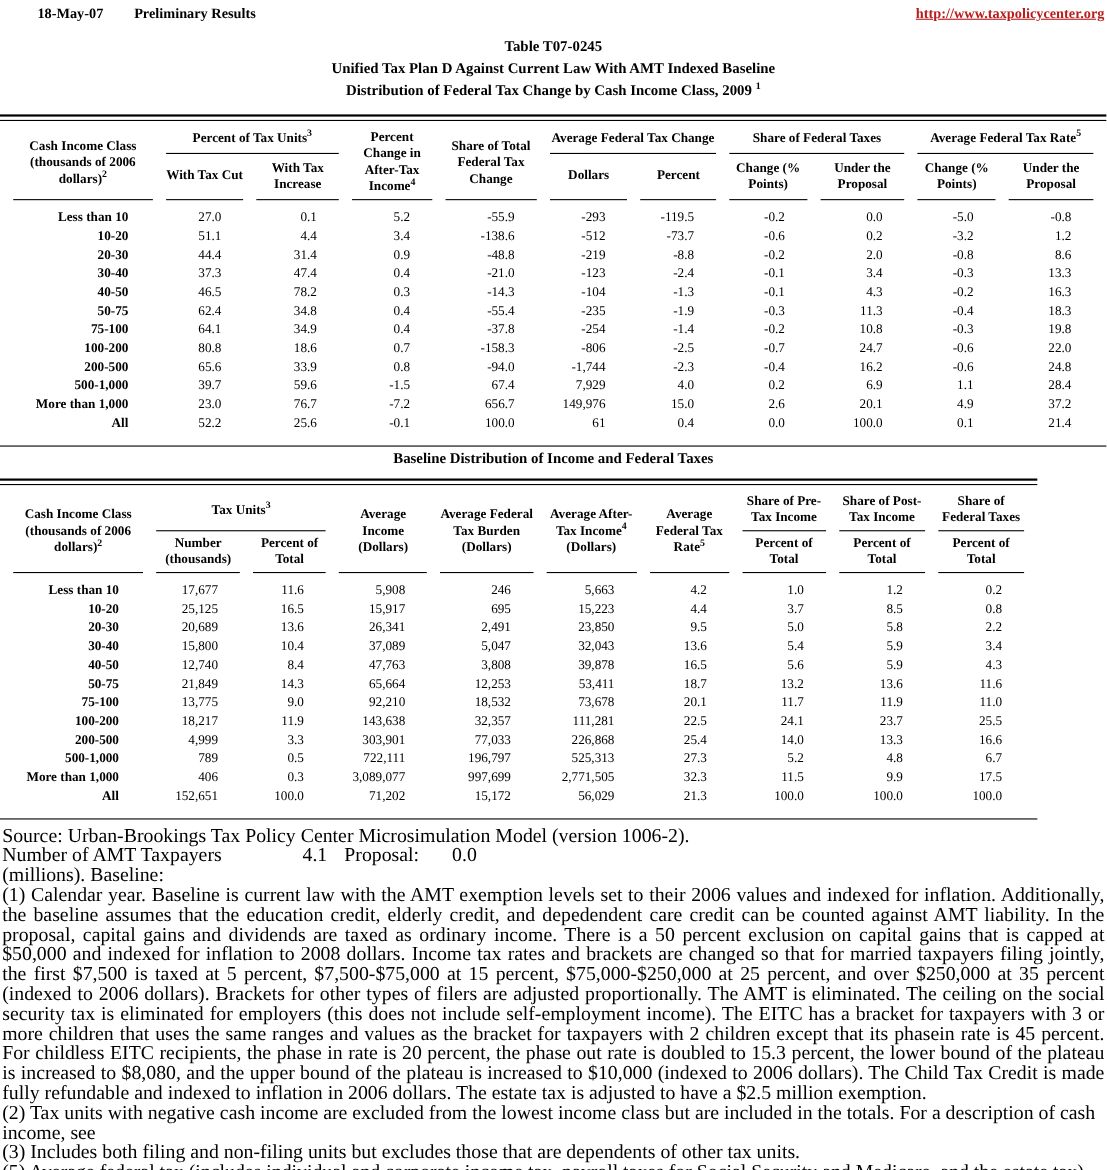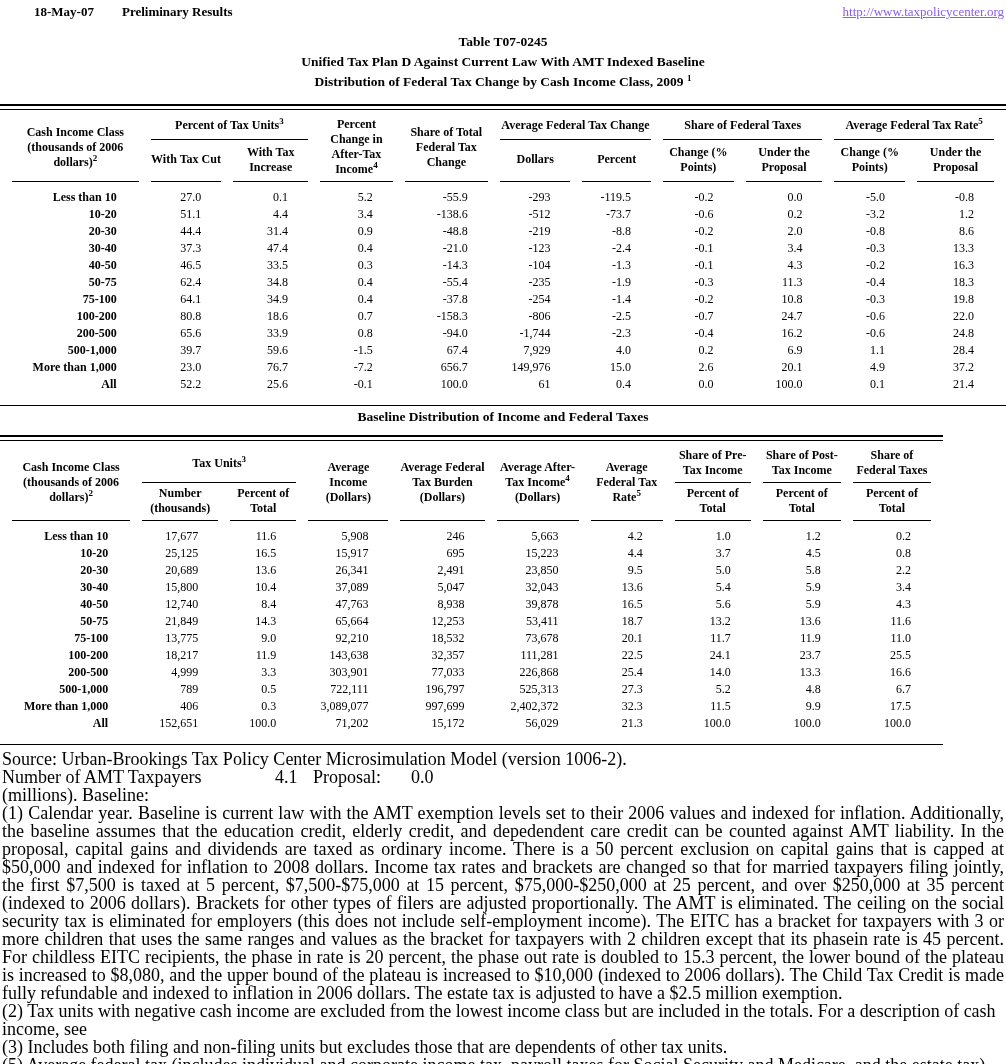--- a/index.html
+++ b/index.html
@@ -2,21 +2,21 @@
 <html><head>
 <meta charset="utf-8">
 <style>
   html,body { margin:0; padding:0; background:#fff; color:#000; }
   body { width:1006px; font-family:"Liberation Serif", serif; font-size:12.5px; }
 
   
   .topbar { display:flex; align-items:flex-start; padding:4px 2px 0 34px; font-size:13px;gap:28px; }
   .topbar .date { font-weight:bold; }
   .topbar .status { font-weight:bold; }
-  .toplink { margin-left:auto; color:#8b5cf6; text-decoration:underline; cursor:pointer; font-weight:normal; }
+  .toplink { margin-left:auto; color:#b91c1c; text-decoration:underline; cursor:pointer; font-weight:bold; }
 
   
   .titles { text-align:center; font-weight:bold; font-size:13.5px; line-height:20px; margin-top:12px; }
   .titles2 { text-align:center; font-weight:bold; font-size:13.5px; line-height:21px; }
   sup { font-size:9px; line-height:0; vertical-align:5px; }
 
   
   .tblwrap { margin-top:12px; border-bottom:1px solid #000; padding-bottom:12px; }
   .tblwrap.t2 { width:943px; margin-top:8px; }
   .dblrule { height:3px; border-top:2px solid #000; border-bottom:1px solid #000; margin-bottom:4px; }
@@ -138,21 +138,21 @@
           <td class="num">-123</td>
           <td class="num">-2.4</td>
           <td class="num">-0.1</td>
           <td class="num">3.4</td>
           <td class="num">-0.3</td>
           <td class="num">13.3</td>
         </tr>
         <tr>
           <td class="rowlab">40-50</td>
           <td class="num">46.5</td>
-          <td class="num">33.5</td>
+          <td class="num">78.2</td>
           <td class="num">0.3</td>
           <td class="num">-14.3</td>
           <td class="num">-104</td>
           <td class="num">-1.3</td>
           <td class="num">-0.1</td>
           <td class="num">4.3</td>
           <td class="num">-0.2</td>
           <td class="num">16.3</td>
         </tr>
         <tr>
@@ -304,21 +304,21 @@
         </tr>
         <tr>
           <td class="rowlab">10-20</td>
           <td class="num">25,125</td>
           <td class="num">16.5</td>
           <td class="num">15,917</td>
           <td class="num">695</td>
           <td class="num">15,223</td>
           <td class="num">4.4</td>
           <td class="num">3.7</td>
-          <td class="num">4.5</td>
+          <td class="num">8.5</td>
           <td class="num">0.8</td>
         </tr>
         <tr>
           <td class="rowlab">20-30</td>
           <td class="num">20,689</td>
           <td class="num">13.6</td>
           <td class="num">26,341</td>
           <td class="num">2,491</td>
           <td class="num">23,850</td>
           <td class="num">9.5</td>
@@ -336,21 +336,21 @@
           <td class="num">13.6</td>
           <td class="num">5.4</td>
           <td class="num">5.9</td>
           <td class="num">3.4</td>
         </tr>
         <tr>
           <td class="rowlab">40-50</td>
           <td class="num">12,740</td>
           <td class="num">8.4</td>
           <td class="num">47,763</td>
-          <td class="num">8,938</td>
+          <td class="num">3,808</td>
           <td class="num">39,878</td>
           <td class="num">16.5</td>
           <td class="num">5.6</td>
           <td class="num">5.9</td>
           <td class="num">4.3</td>
         </tr>
         <tr>
           <td class="rowlab">50-75</td>
           <td class="num">21,849</td>
           <td class="num">14.3</td>
@@ -409,21 +409,21 @@
           <td class="num">5.2</td>
           <td class="num">4.8</td>
           <td class="num">6.7</td>
         </tr>
         <tr>
           <td class="rowlab">More than 1,000</td>
           <td class="num">406</td>
           <td class="num">0.3</td>
           <td class="num">3,089,077</td>
           <td class="num">997,699</td>
-          <td class="num">2,402,372</td>
+          <td class="num">2,771,505</td>
           <td class="num">32.3</td>
           <td class="num">11.5</td>
           <td class="num">9.9</td>
           <td class="num">17.5</td>
         </tr>
         <tr>
           <td class="rowlab">All</td>
           <td class="num">152,651</td>
           <td class="num">100.0</td>
           <td class="num">71,202</td>

